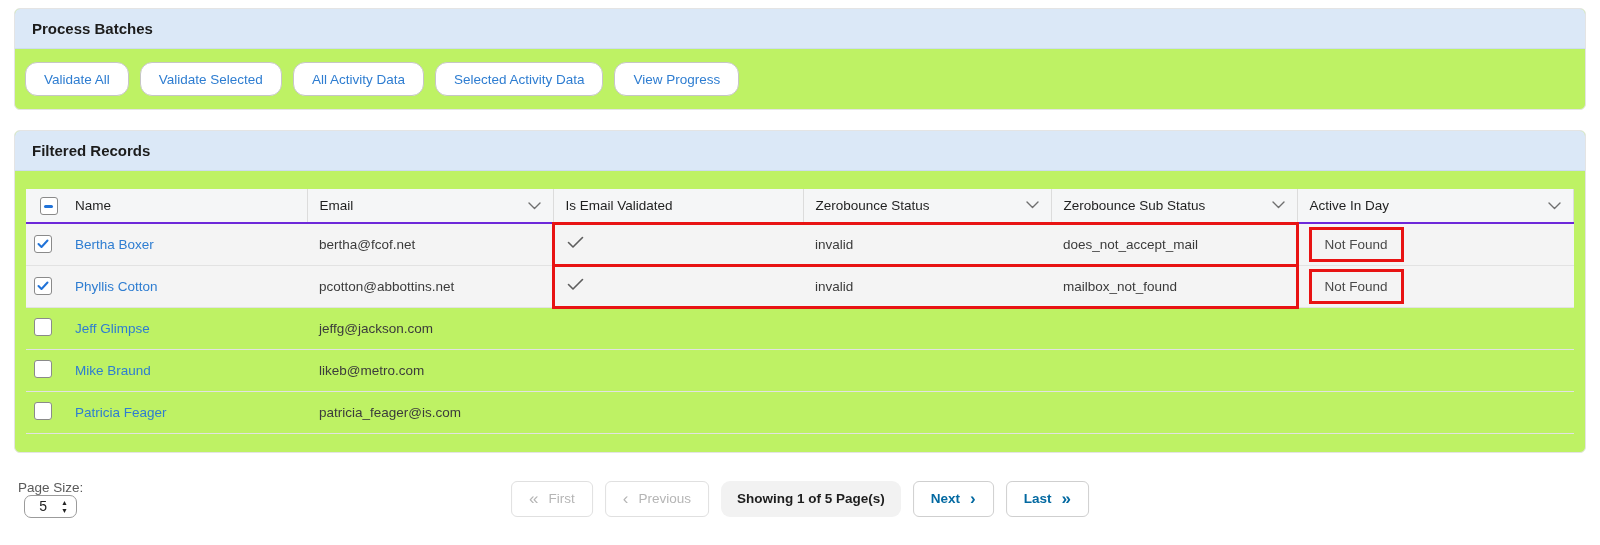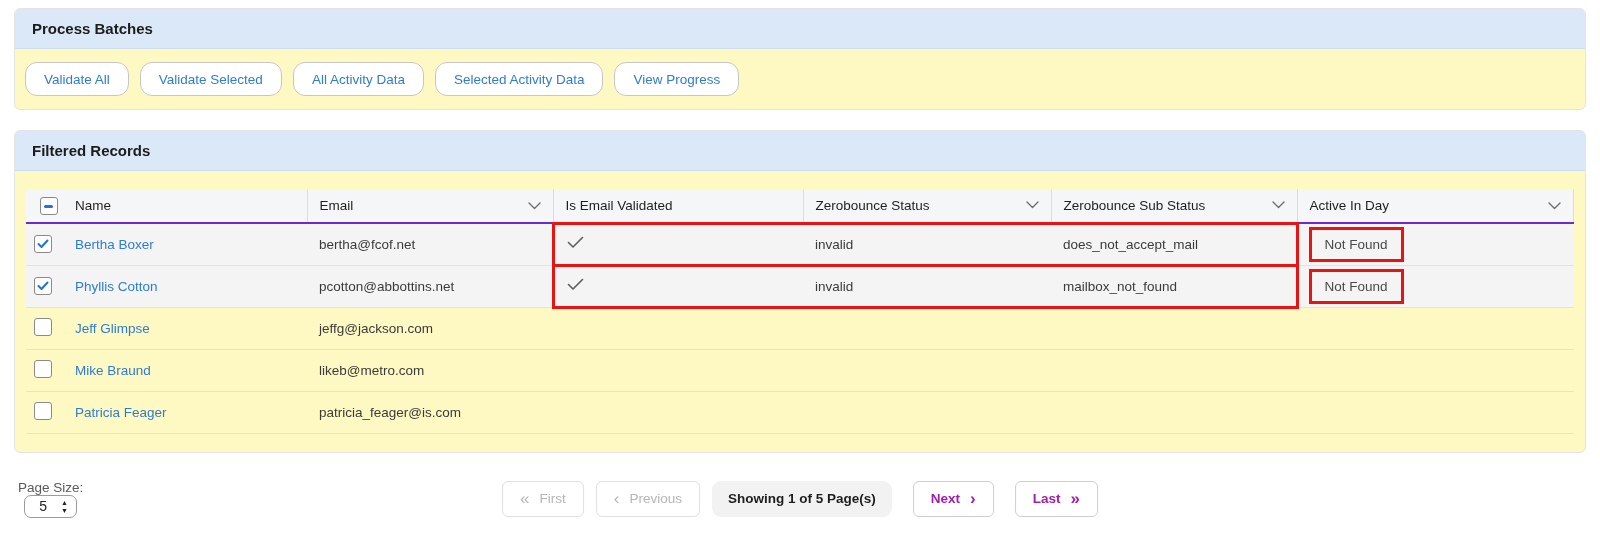--- a/index.html
+++ b/index.html
@@ -1,19 +1,19 @@
 <!DOCTYPE html>
 <html><head>
 <meta charset="utf-8">
 <style>
   * { box-sizing: border-box; margin: 0; padding: 0; }
   html,body { width:1600px; height:545px; overflow:hidden; background:#fff;
     font-family:"Liberation Sans","DejaVu Sans",sans-serif; color:#3b3b3b; }
 
-  .panel { border:1px solid #e4e4e4; border-radius:6px; margin:0 14px; overflow:hidden; background:#fef9c3; }
+  .panel { border:1px solid #e4e4e4; border-radius:6px; margin:0 14px; overflow:hidden; background:#bef264; }
   .panel + .panel { margin-top:20px; }
   .panel-header { background:#dbe8f7; border-bottom:1px solid #cddcee; padding:11px 17px;
     font-size:15px; font-weight:700; color:#1c1c1c; }
 
   .pb-body { padding:13px 10px; }
   .btn-row { display:flex; gap:11px; }
   .action-btn { background:#fff; border:1px solid #c6c6c6; border-radius:12px; color:#2e7dd1;
     font-size:13.5px; padding:0 18px; height:34px; font-family:inherit; cursor:pointer; }
 
   .fr-body { padding:18px 11px 18px; }
@@ -47,21 +47,21 @@
     display:flex; align-items:center; background:#fff; }
   .spin-val { flex:1; text-align:center; font-size:14px; color:#222; }
   .spin-arrows { display:flex; flex-direction:column; gap:3px; margin-right:8px; }
   .spin-arrows span { font-size:7px; line-height:5px; color:#222; cursor:pointer; }
 
   .pager-center { position:absolute; left:50%; top:0; transform:translateX(-50%);
     display:flex; align-items:center; gap:12px; height:100%; }
   .pg-btn { height:36px; padding:0 17px; border-radius:6px; background:#fff; font-size:13.5px;
     display:inline-flex; align-items:center; gap:10px; font-family:inherit; }
   .pg-btn.disabled { color:#b5b5b5; border:1px solid #e0e0e0; cursor:default; }
-  .pg-btn.active { color:#a21caf; border:1px solid #cfcfcf; cursor:pointer; font-weight:600;margin-left:9px; }
+  .pg-btn.active { color:#0369a1; border:1px solid #cfcfcf; cursor:pointer; font-weight:600; }
   .pg-icon { font-size:17px; line-height:1; }
   .pill { background:#f2f2f2; border-radius:9px; padding:0 16px; height:36px; display:inline-flex;
     align-items:center; font-weight:700; color:#1e1e1e; font-size:13.5px; }
   .total-pill { margin-left:auto; margin-right:16px; }
 
   .spacer-top { height:8px; }
 </style>
 </head>
 <body>
 

